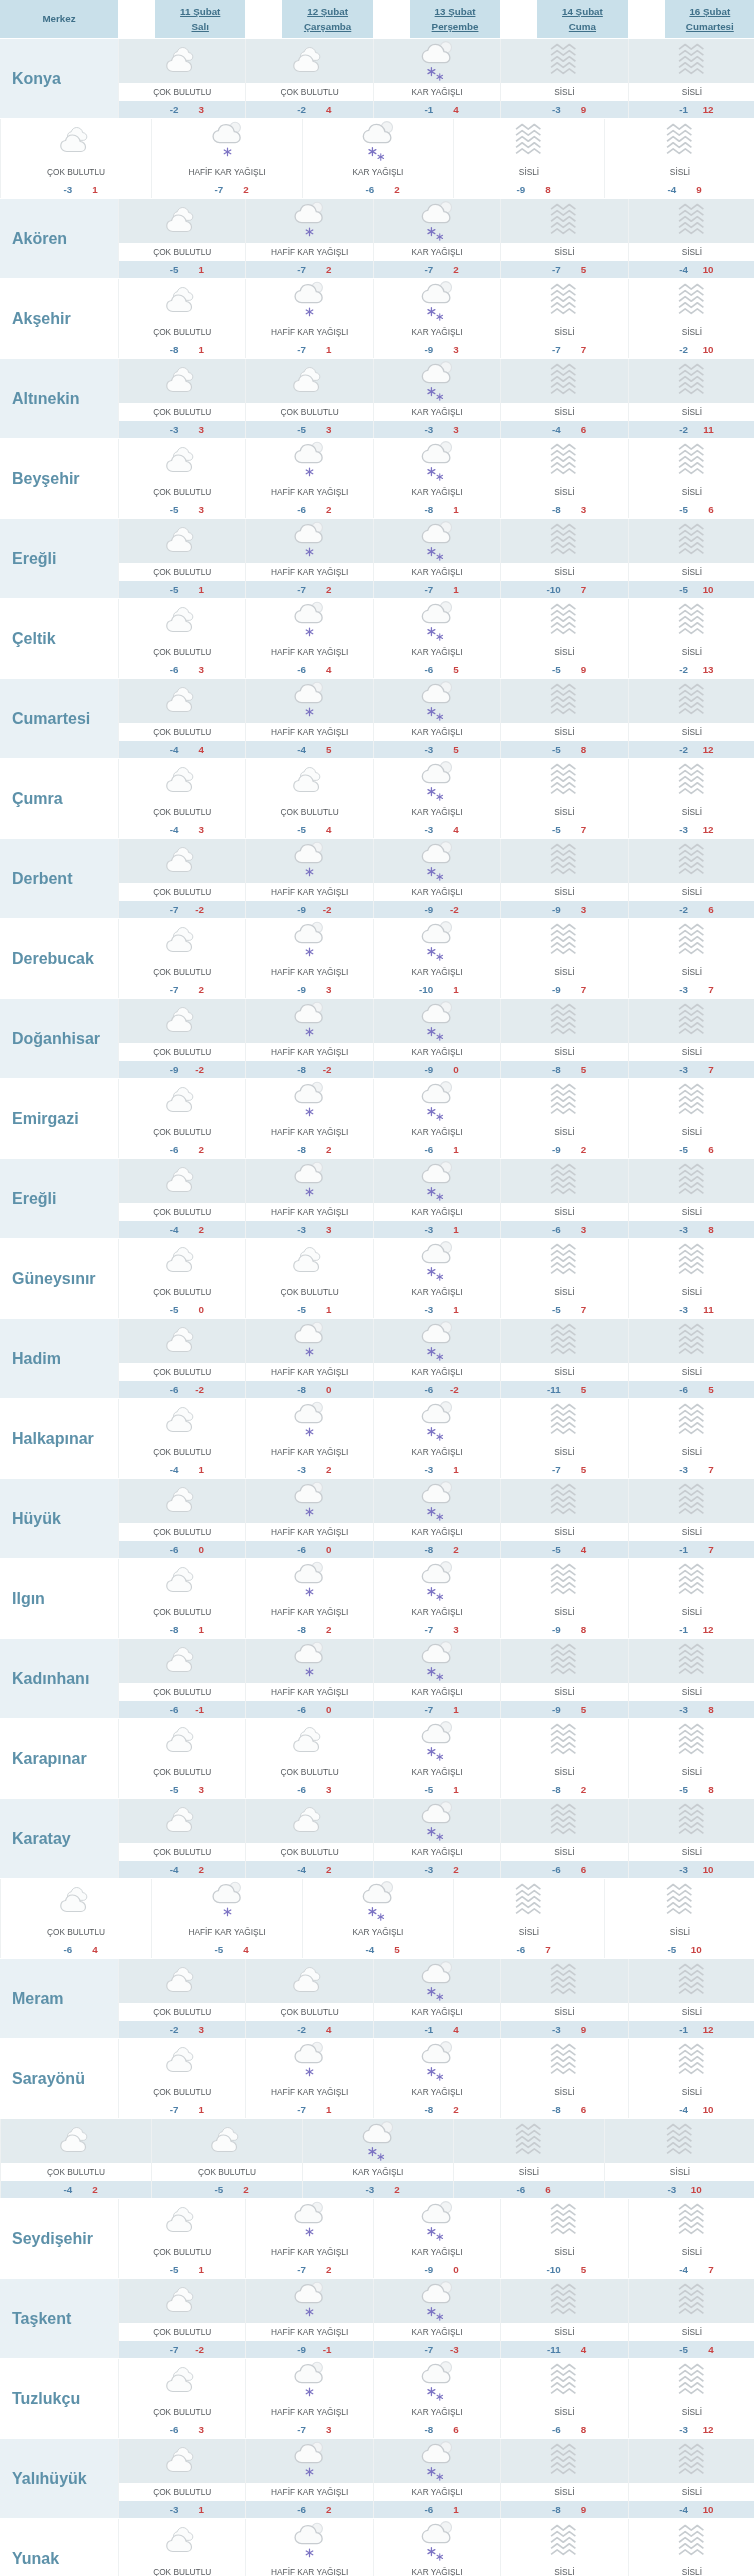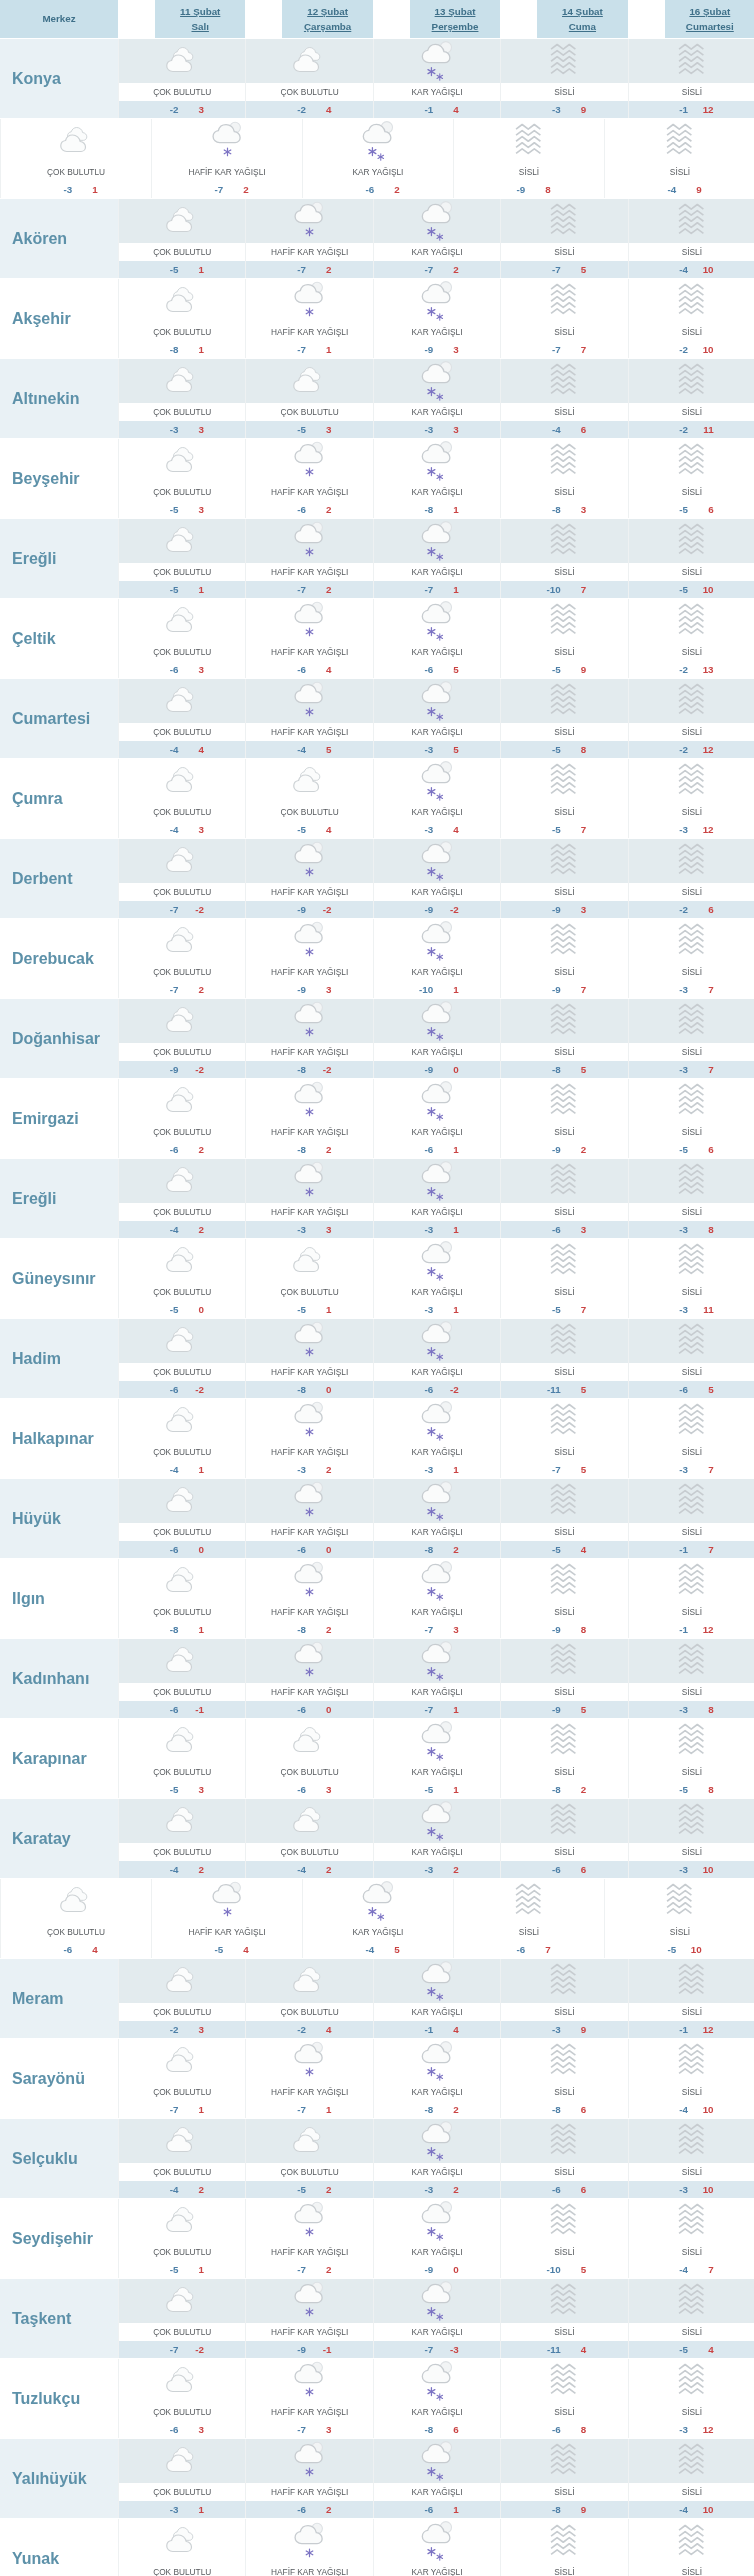--- a/index.html
+++ b/index.html
@@ -2655,21 +2655,20 @@
             <div class="cond-band">SİSLİ</div>
             <div class="temp-band">
               <span class="tmin">-4</span>
               <span class="tmax">10</span>
             </div>
           </div>
         </div>
   </div>
 
   <div class="row tinted">
-    <div class="name-cell">Selçuklu</div>
     <div class="days">
           <div class="day-cell">
             <div class="icon-band">
               <svg width="39" height="32" viewBox="0 0 52 42">
                 <g fill="#fbfcfc" stroke="#cdd2d5" stroke-width="1.6">
                   <path d="M8 22 C3.5 22 0 18.6 0 14.5 C0 10.8 2.8 7.8 6.4 7.3 C7.5 3.1 11.3 0 15.8 0 C20.9 0 25.1 3.8 25.9 8.7 C29.9 8.9 33 12.1 33 16 C33 19.3 30.3 22 27 22 Z" transform="translate(14,3) scale(0.78)"></path>
                   <path d="M8 22 C3.5 22 0 18.6 0 14.5 C0 10.8 2.8 7.8 6.4 7.3 C7.5 3.1 11.3 0 15.8 0 C20.9 0 25.1 3.8 25.9 8.7 C29.9 8.9 33 12.1 33 16 C33 19.3 30.3 22 27 22 Z" transform="translate(5,13)"></path>
                 </g>
               </svg>
             </div>

